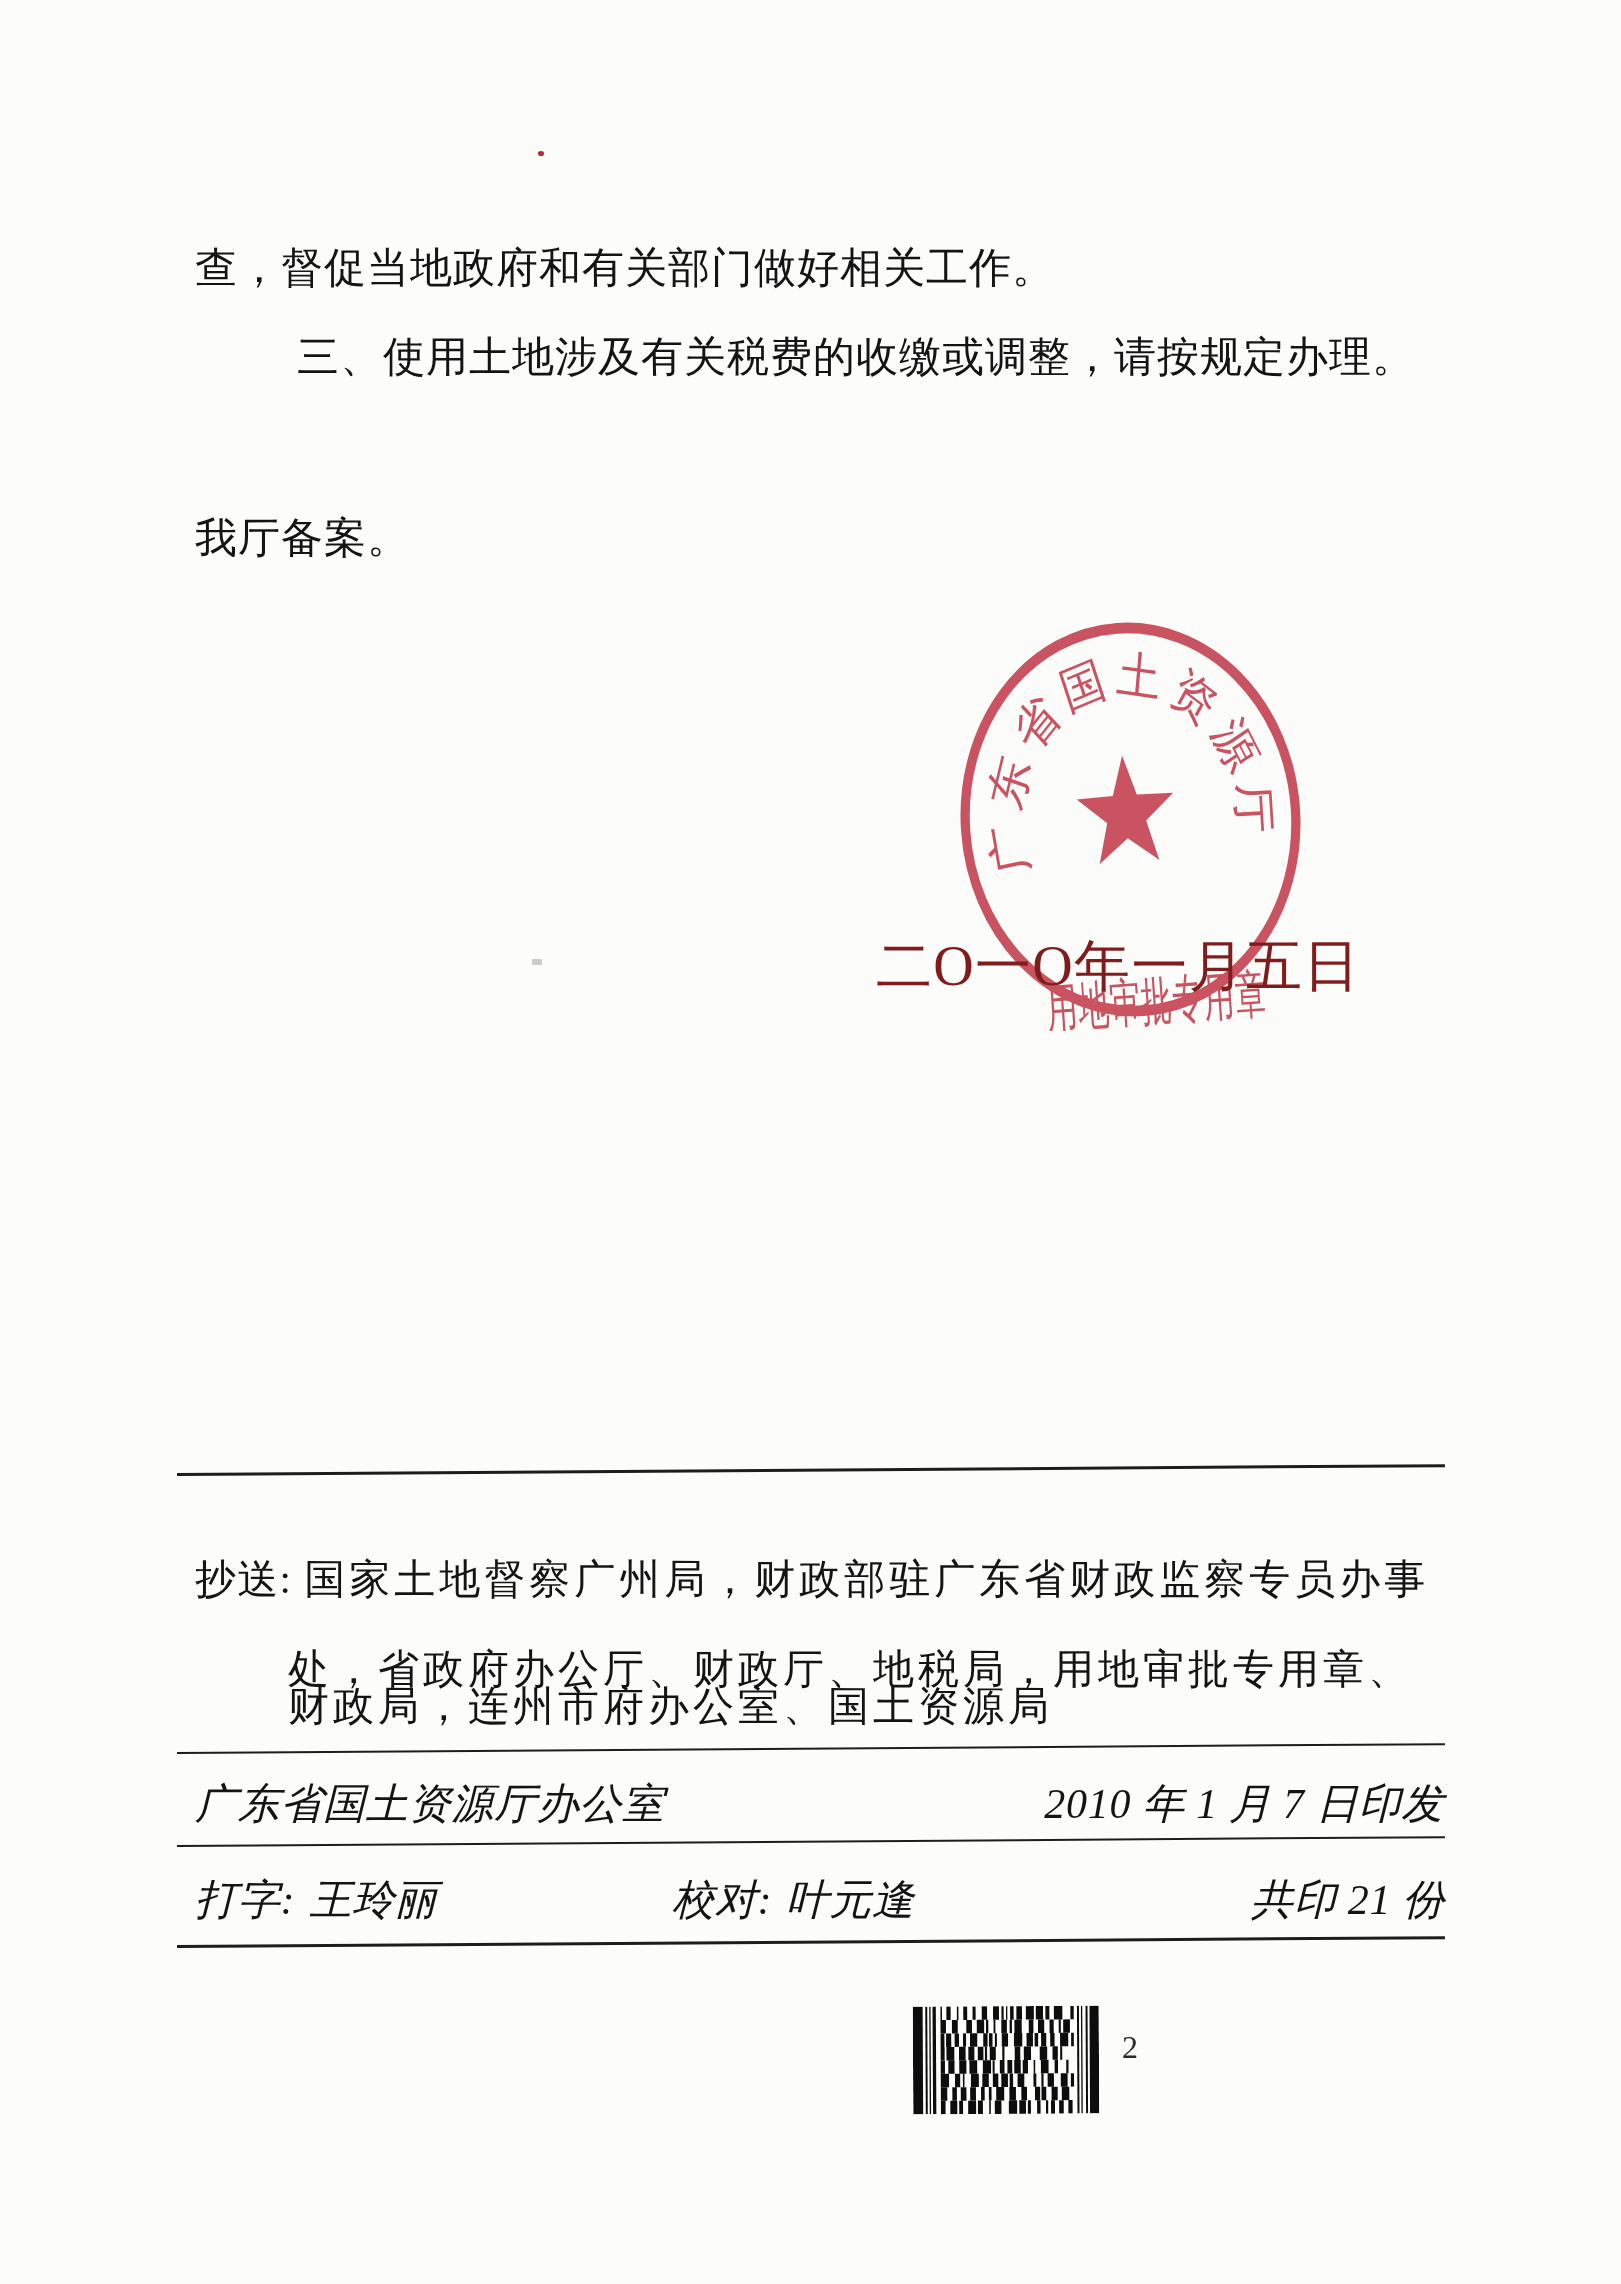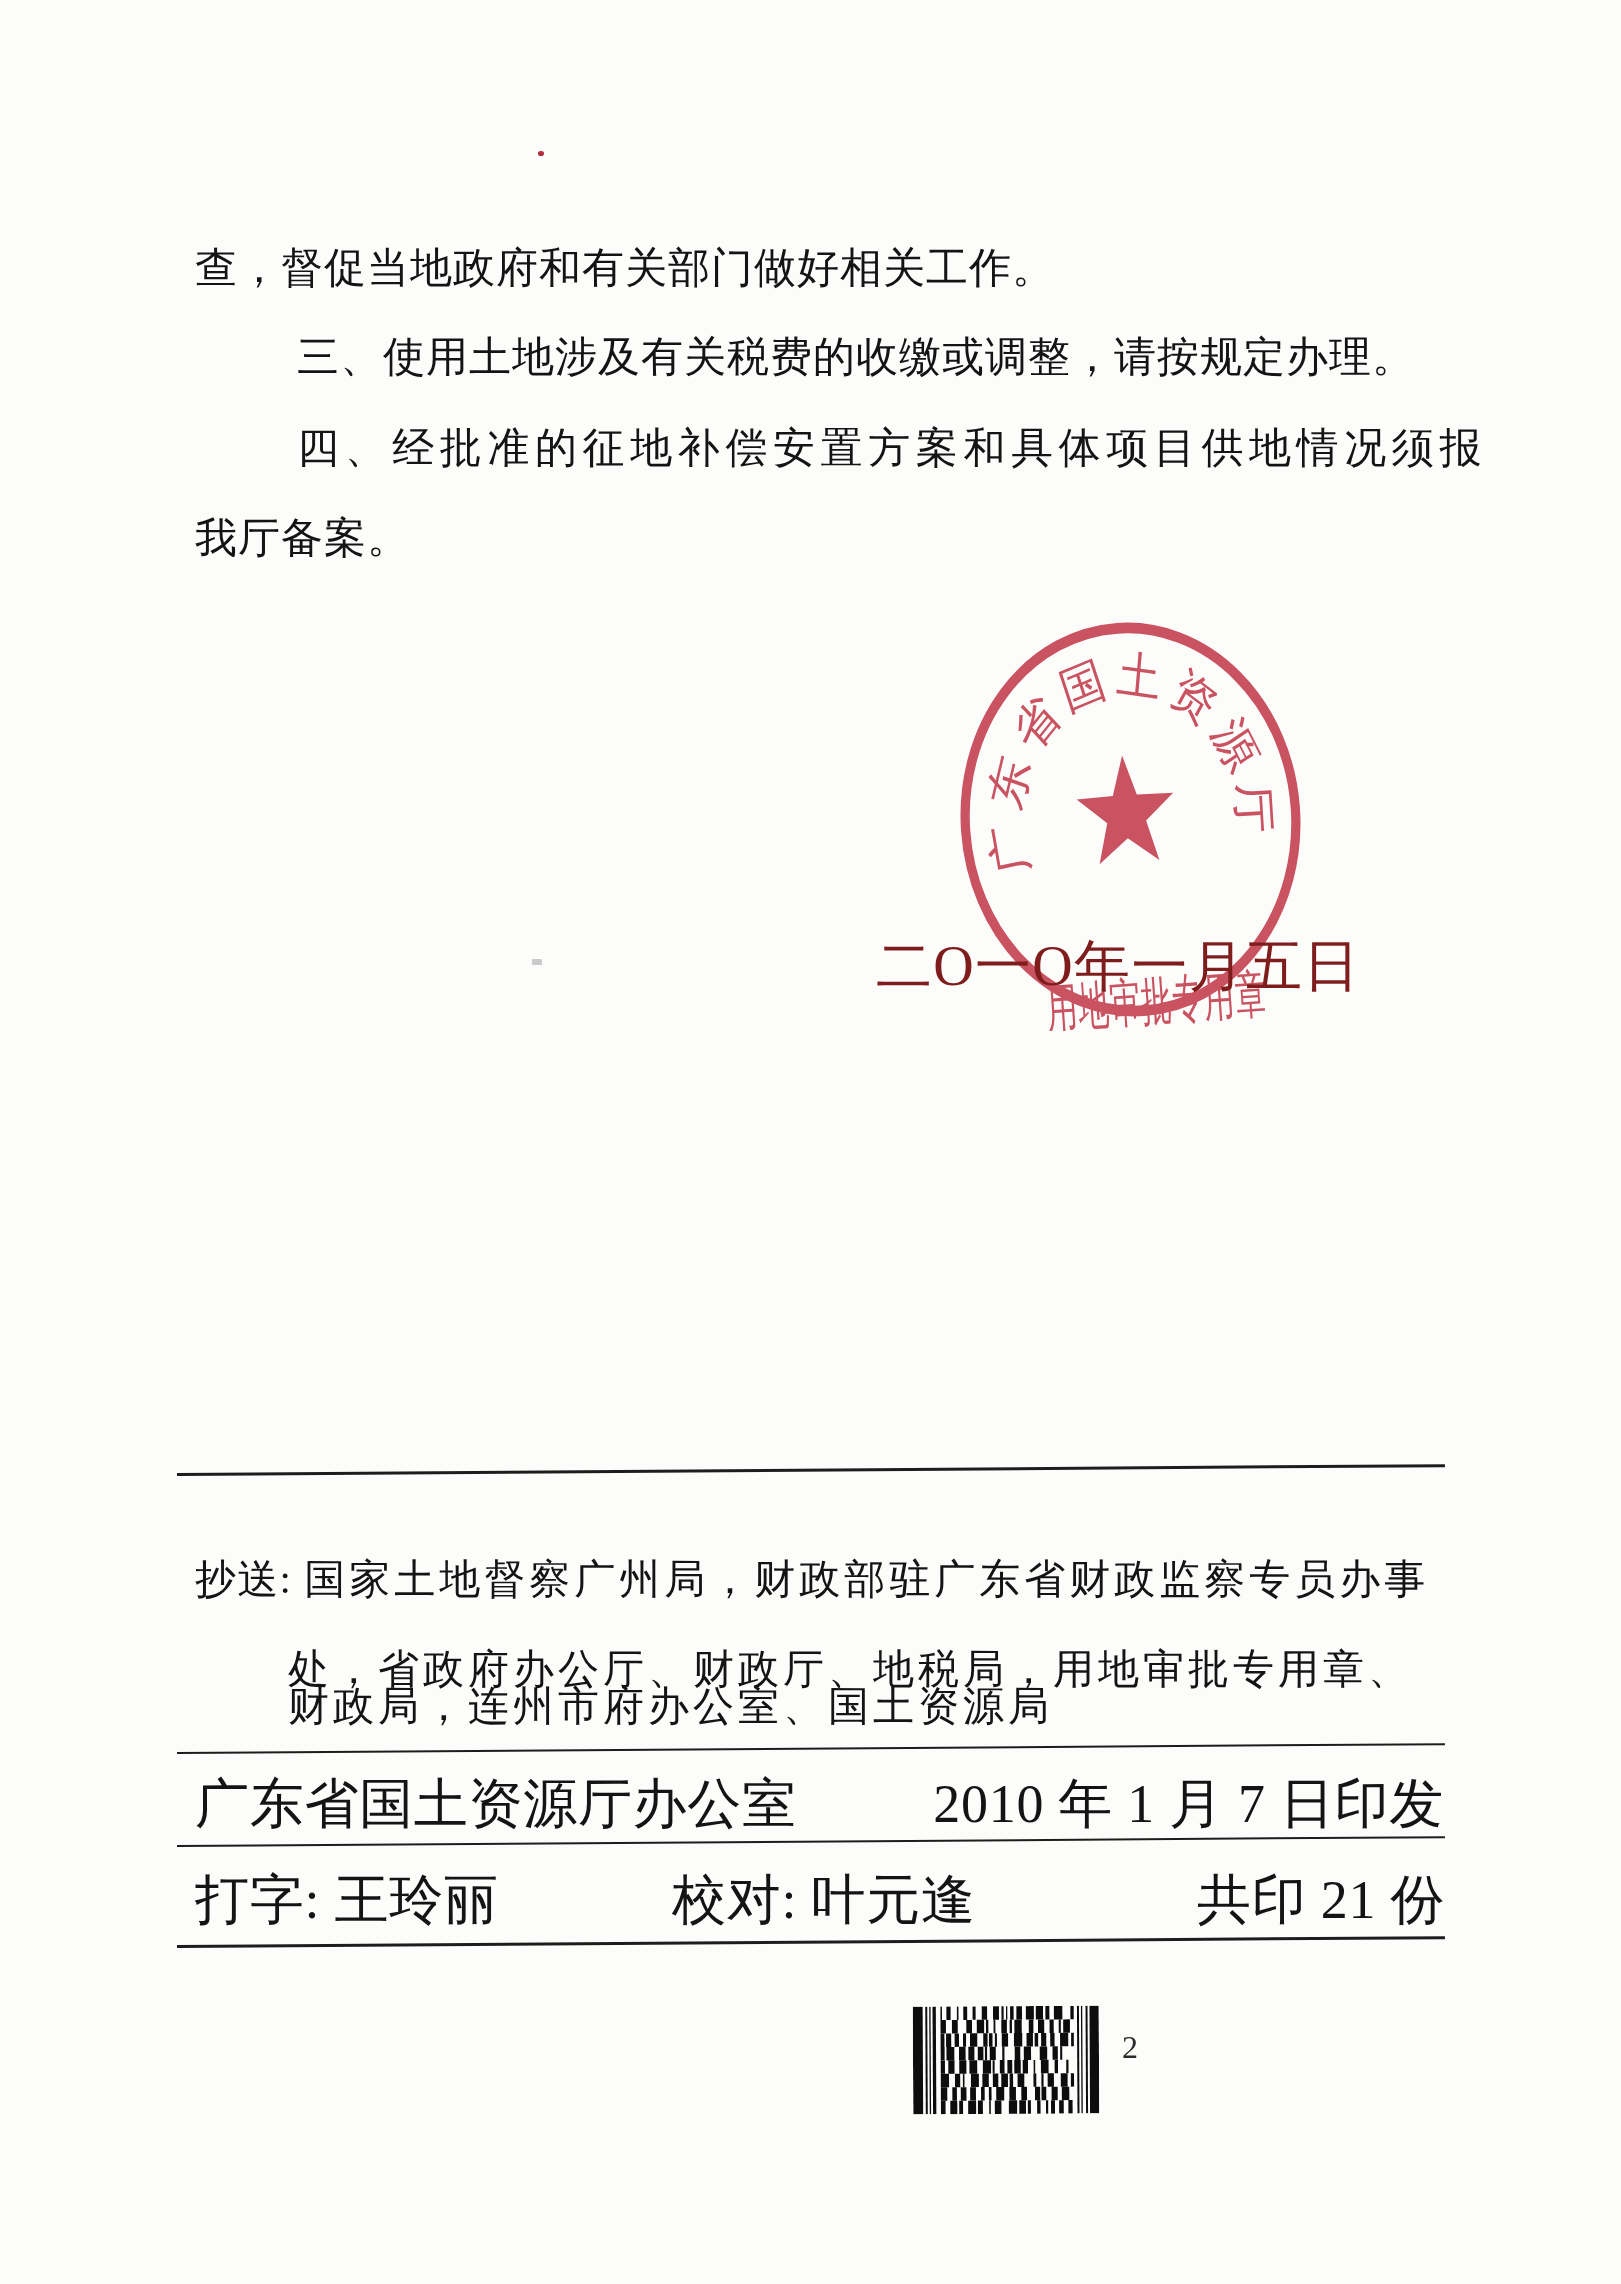--- a/index.html
+++ b/index.html
@@ -6,42 +6,41 @@
   .page{position:relative;width:1622px;height:2284px;background:#fcfcfb;overflow:hidden;
         font-family:"Liberation Serif","DejaVu Serif",serif;color:#141414;}
   .abs{position:absolute;white-space:nowrap;}
   .body-line{font-size:42px;line-height:42px;letter-spacing:1px;}
   .body-line.justified{letter-spacing:5.6px;}
   .date-line{font-size:56px;line-height:42px;letter-spacing:1.3px;z-index:5;color:#7f1d1d;}
   .rule{position:absolute;left:177px;width:1268px;background:#1d1d1d;
         transform:rotate(-0.4deg);transform-origin:left center;}
   .cc-line{font-size:41px;line-height:41px;letter-spacing:4px;margin-top:40px;}
   .cc-label{letter-spacing:1.3px;margin-right:12px;}
-  .foot-line{font-size:54px;line-height:42px;letter-spacing:0.7px;}
+  .foot-line{font-size:42px;line-height:42px;letter-spacing:0.7px;font-style:italic;}
   .right-box{position:absolute;text-align:right;white-space:nowrap;}
   .name-gap{display:inline-block;width:14.5px;}
   .seal-svg{position:absolute;left:919px;top:608px;width:423px;height:423px;opacity:.9;z-index:4;}
   .seal-arc-text{font-size:66px;letter-spacing:11px;font-family:"Liberation Serif","DejaVu Serif",serif;}
   .seal-bottom-text{font-size:68px;letter-spacing:2px;font-family:"Liberation Serif","DejaVu Serif",serif;}
   .barcode{position:absolute;left:913px;top:2006px;width:186px;height:108px;transform:rotate(-0.3deg);}
   .page-number{font-size:32px;color:#2a2a2a;}
   .red-dot{position:absolute;left:538px;top:151px;width:6px;height:4.6px;border-radius:50%;background:#b52c3c;}
   .grey-mark{position:absolute;left:532px;top:959px;width:10px;height:6px;background:rgba(110,110,115,.35);border-radius:1.3px;}
 </style>
 </head>
 <body>
 
 <div class="page">
 
   <div class="red-dot"></div>
   <div class="grey-mark"></div>
 
   <div class="abs body-line" style="left:195px;top:247px;">查，督促当地政府和有关部门做好相关工作。</div>
   <div class="abs body-line" style="left:297px;top:336px;">三、使用土地涉及有关税费的收缴或调整，请按规定办理。</div>
-  <div class="abs body-line justified" style="left:297px;top:427px;">四、经批准的征地补偿安置方案和具体项目供地情况须报</div>
   <div class="abs body-line" style="left:195px;top:517px;">我厅备案。</div>
 
   <svg class="seal-svg" viewBox="-320 -320 640 640">
     <g transform="rotate(-4) scale(1,1.16)">
       <circle cx="0" cy="0" r="250" fill="none" stroke-width="14" class="ink-stroke" stroke="#c54152"></circle>
       <path id="sealArc" d="M -149.6 69.7 A 165 165 0 1 1 149.6 69.7" fill="none"></path>
       <text class="seal-arc-text ink-fill" fill="#c54152">
         <textPath href="#sealArc" startOffset="14">广东省国土资源厅</textPath>
       </text>
       <polygon class="ink-fill" points="-6,-84 12.2,-32.1 67.2,-30.8 23.5,2.6 39.3,55.3 -6,24 -51.3,55.3 -35.5,2.6 -79.2,-30.8 -24.2,-32.1" fill="#c54152"></polygon>

